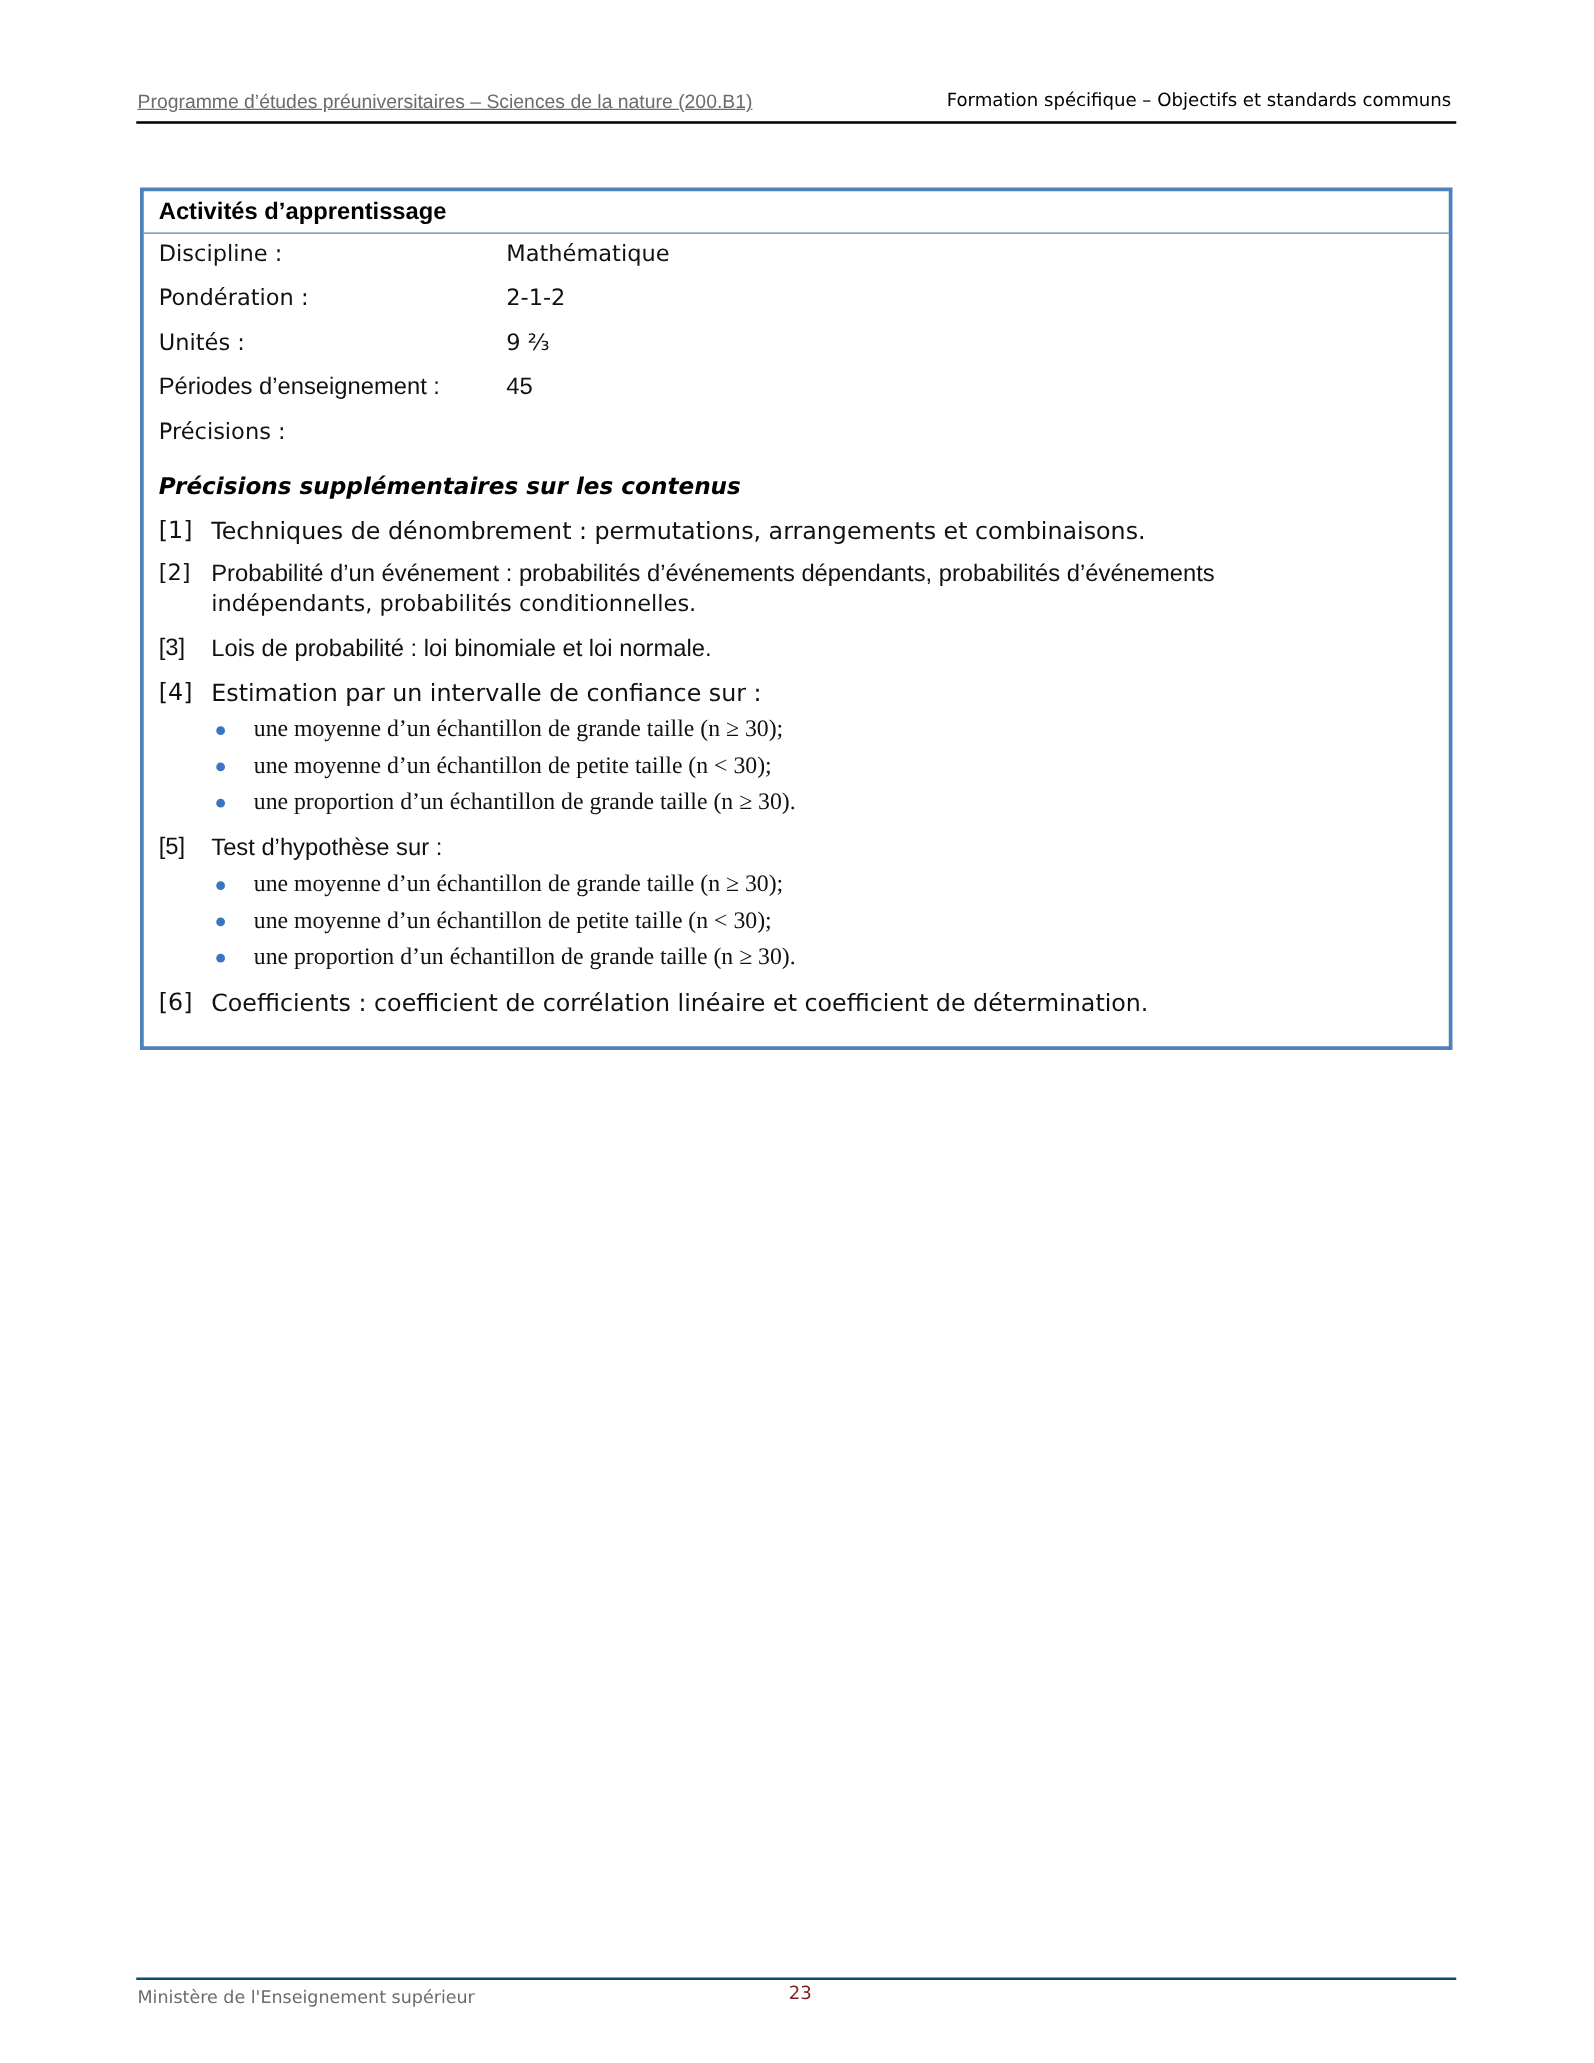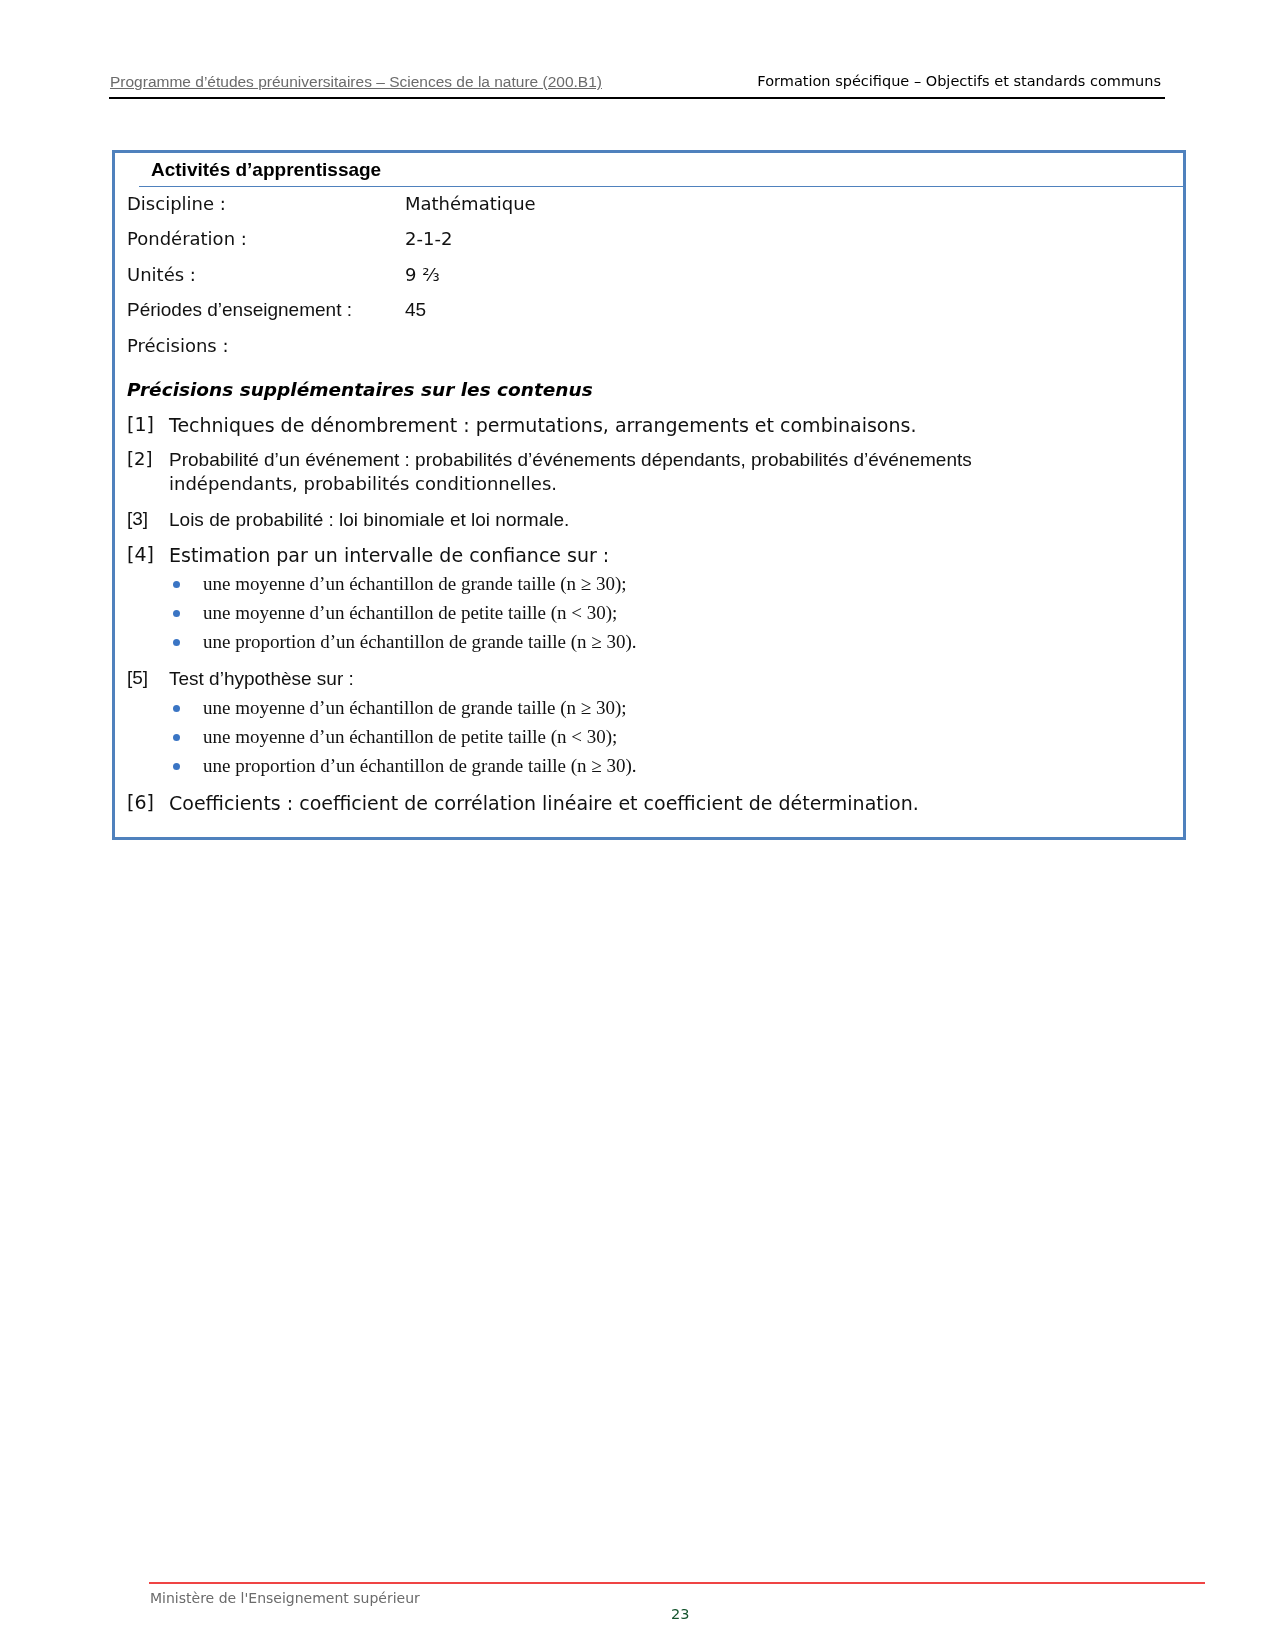--- a/index.html
+++ b/index.html
@@ -4,40 +4,40 @@
 <style>
   html, body { margin: 0; padding: 0; background: #ffffff; }
   body { width: 1275px; height: 1650px; position: relative; overflow: hidden;
          font-family: "Liberation Sans", sans-serif; color: #111; }
   .page-header { position: absolute; left: 109px; top: 73px; width: 1056px; height: 24px;
                  border-bottom: 2px solid #000; }
   .hdr-left { position: absolute; left: 1px; top: 0; font-size: 15.5px; color: #6b6b6b; text-decoration: underline; }
   .hdr-right { position: absolute; right: 4px; top: 0; font-size: 15.5px; color: #000000;
                font-family: "DejaVu Sans", sans-serif; font-size: 14.5px; }
   .box { position: absolute; left: 112px; top: 150px; width: 1044px; height: 684px;
-         border: 3px solid #4f81bd; padding-left: 24px; }
+         border: 3px solid #4f81bd; }
   .box-title { height: 33px; border-bottom: 1.5px solid #4f81bd; padding-left: 12px;
                font-weight: bold; font-size: 19px; line-height: 34px; color: #000; }
   .info { position: absolute; left: 12px; font-size: 19px; color: #111; }
   .info .lbl { position: absolute; left: 0; white-space: nowrap; }
   .info .val { position: absolute; left: 278px; white-space: nowrap; }
   .dv { font-family: "DejaVu Sans", sans-serif; font-size: 18px; }
   .sub-title { position: absolute; left: 12px; top: 226px; font-weight: bold; font-size: 18.5px;
                font-family: "DejaVu Sans", sans-serif; color: #000; font-style: italic; }
   .item { position: absolute; left: 12px; font-size: 19px; }
   .item .num { position: absolute; left: 0; white-space: nowrap; }
   .item .txt { position: absolute; left: 42px; white-space: nowrap; line-height: 24px; }
   .bullet { position: absolute; left: 58px; font-size: 19px; white-space: nowrap; }
   .bullet .dot { position: absolute; left: 0; top: 8px; width: 7px; height: 7px; border-radius: 50%;
                  background: #3a75c4; }
   .bullet .btxt { position: absolute; left: 30px; font-family: Liberation Serif, serif; }
-  .page-footer { position: absolute; left: 109px; top: 1582px; width: 1056px; border-top: 2px solid #ef4444; margin-left: 40px; }
+  .page-footer { position: absolute; left: 109px; top: 1582px; width: 1056px; border-top: 2px solid #0c4a6e; }
   .ftr-left { position: absolute; left: 1px; top: 6px; font-size: 15px; color: #6b6b6b;
               font-family: "DejaVu Sans", sans-serif; font-size: 14px; white-space: nowrap; }
-  .ftr-num { position: absolute; left: 522px; top: 22px; font-size: 14.5px; color: #14532d;
+  .ftr-num { position: absolute; left: 522px; top: 3px; font-size: 14.5px; color: #7f1d1d;
              font-family: "DejaVu Sans", sans-serif; }
 </style>
 </head>
 <body>
 
 <div class="page-header">
   <span class="hdr-left">Programme d’études préuniversitaires – Sciences de la nature (200.B1)</span>
   <span class="hdr-right">Formation spécifique – Objectifs et standards communs</span>
 </div>
 

